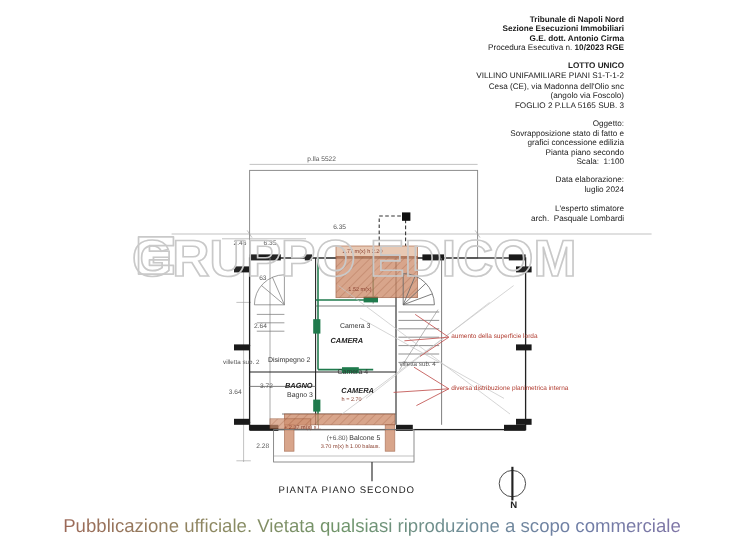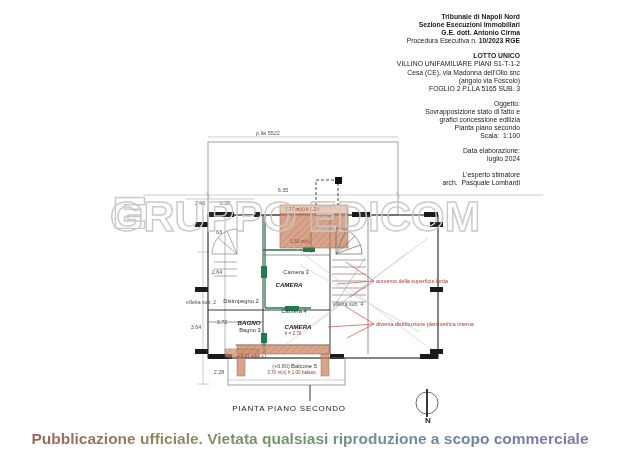--- a/index.html
+++ b/index.html
@@ -29,21 +29,21 @@
   .ann{font-size:5.4px;color:#b03a2e;transform:translate(0,-50%);}
 
   .caption{position:absolute;top:404px;left:205px;width:168px;text-align:center;
            font-size:8px;letter-spacing:.8px;color:#222;}
 
   .north-label{position:absolute;top:416px;left:421px;width:14px;text-align:center;
            font-size:8px;font-weight:bold;color:#222;}
 
   
   .banner{position:absolute;left:0;bottom:0;width:620px;height:22px;text-align:center;
-          font-size:15.5px;font-weight:bold;line-height:21px;
+          font-size:15.5px;font-weight:normal;line-height:21px;
           background:linear-gradient(90deg,#a05a52 0%,#97755c 16%,#8c8a62 30%,#6f956a 46%,#6f8d96 62%,#6f7ea6 78%,#8a70a6 100%);
           -webkit-background-clip:text;background-clip:text;color:transparent;}
 
   svg{position:absolute;top:0;left:0;}
 </style>
 </head>
 <body>
 
 <div class="page">
 

